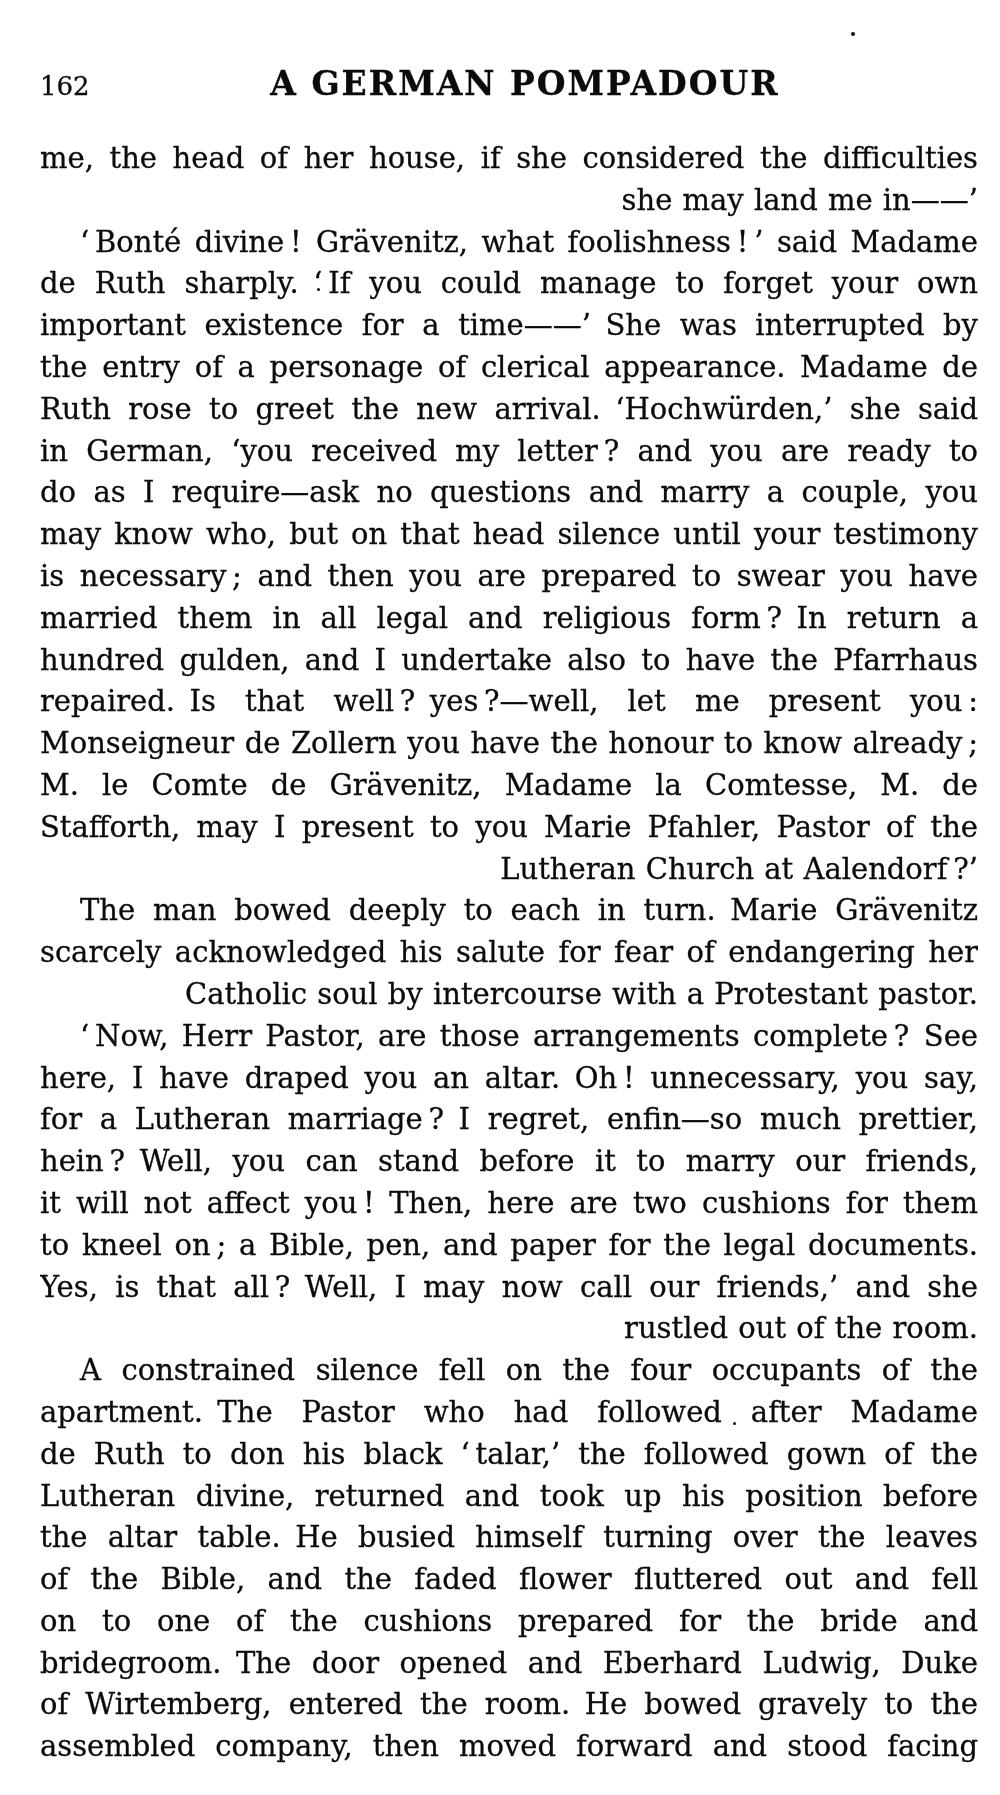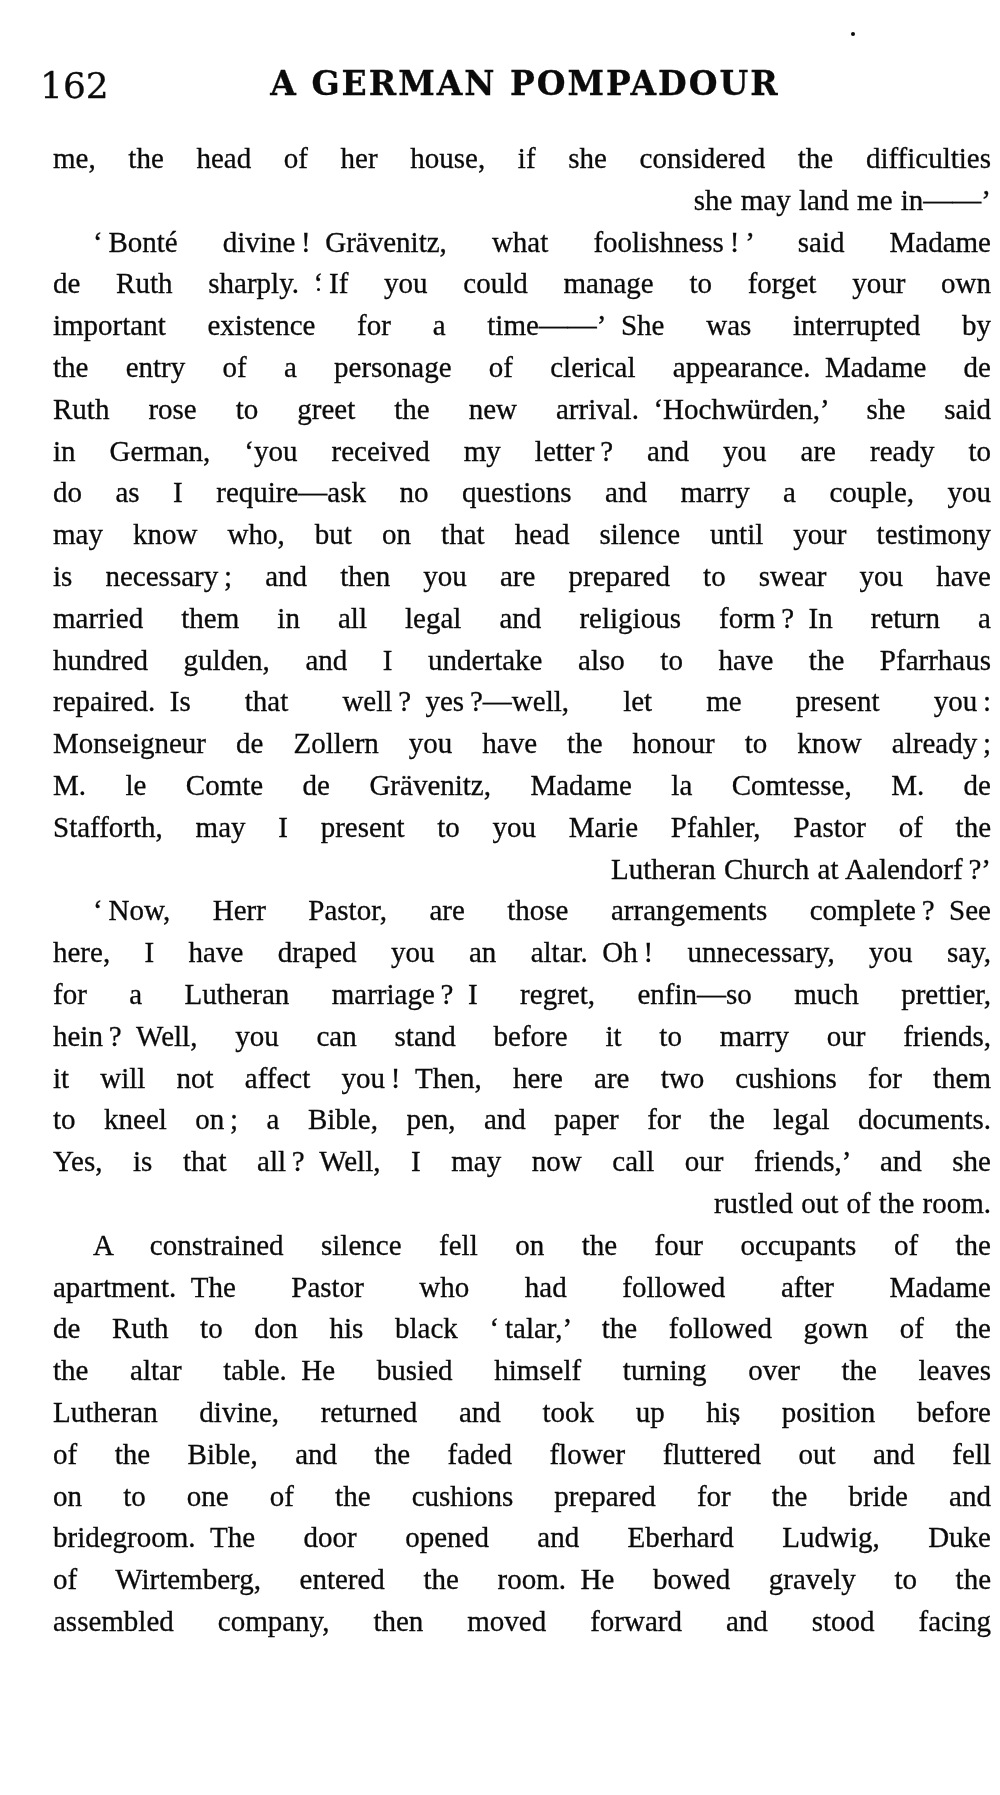--- a/index.html
+++ b/index.html
@@ -11,30 +11,30 @@
     color:var(--ink);
     font-family:"DejaVu Serif", serif;
     overflow:hidden;
     -webkit-text-stroke:0.3px currentColor;
   }
   .running-head {
     position:absolute; top:64px; left:40px; right:22px; height:46px;
   }
   .page-number {
     position:absolute; left:0; top:4px;
-    font-size:36px; line-height:36px;
+    font-size:26px; line-height:36px;
   }
   .running-title {
     text-align:center; margin-left:32px;
     font-size:33px; line-height:40px; letter-spacing:2px;
     white-space:nowrap;
     font-weight:bold;
   }
   .text-block {
-    position:absolute; left:53px; top:138px; width:938px;font-family:Liberation Serif, serif;
+    position:absolute; left:40px; top:138px; width:938px;
   }
   .para { margin:0; }
   .line {
     font-size:29px;
     line-height:41.8px;
     height:41.8px;
     overflow:hidden;
     text-align:right;
     word-spacing:1px;
   }
@@ -72,35 +72,40 @@
         <div class="line j">is necessary ; and then you are prepared to swear you have</div>
         <div class="line j">married them in all legal and religious form ? In return a</div>
         <div class="line j">hundred gulden, and I undertake also to have the Pfarrhaus</div>
         <div class="line j">repaired. Is that well ? yes ?—well, let me present you :</div>
         <div class="line j">Monseigneur de Zollern you have the honour to know already ;</div>
         <div class="line j">M. le Comte de Grävenitz, Madame la Comtesse, M. de</div>
         <div class="line j">Stafforth, may I present to you Marie Pfahler, Pastor of the</div>
         <div class="line">Lutheran Church at Aalendorf ?’</div>
       </div>
       <div class="para">
+        <div class="line j indent">The man bowed deeply to each in turn. Marie Grävenitz</div>
+        <div class="line j">scarcely acknowledged his salute for fear of endangering her</div>
+        <div class="line">Catholic soul by intercourse with a Protestant pastor.</div>
+      </div>
+      <div class="para">
         <div class="line j indent">‘ Now, Herr Pastor, are those arrangements complete ? See</div>
         <div class="line j">here, I have draped you an altar. Oh ! unnecessary, you say,</div>
         <div class="line j">for a Lutheran marriage ? I regret, enfin—so much prettier,</div>
         <div class="line j">hein ? Well, you can stand before it to marry our friends,</div>
         <div class="line j">it will not affect you ! Then, here are two cushions for them</div>
         <div class="line j">to kneel on ; a Bible, pen, and paper for the legal documents.</div>
         <div class="line j">Yes, is that all ? Well, I may now call our friends,’ and she</div>
         <div class="line">rustled out of the room.</div>
       </div>
       <div class="para">
         <div class="line j indent">A constrained silence fell on the four occupants of the</div>
         <div class="line j">apartment. The Pastor who had followed after Madame</div>
         <div class="line j">de Ruth to don his black ‘ talar,’ the followed gown of the</div>
+        <div class="line j">Lutheran divine, returned and took up his position before</div>
         <div class="line j">the altar table. He busied himself turning over the leaves</div>
-        <div class="line j">Lutheran divine, returned and took up his position before</div>
         <div class="line j">of the Bible, and the faded flower fluttered out and fell</div>
         <div class="line j">on to one of the cushions prepared for the bride and</div>
         <div class="line j">bridegroom. The door opened and Eberhard Ludwig, Duke</div>
         <div class="line j">of Wirtemberg, entered the room. He bowed gravely to the</div>
         <div class="line j">assembled company, then moved forward and stood facing</div>
       </div>
     </div>
 
   <div class="speck s1"></div>
   <div class="speck s2"></div>

